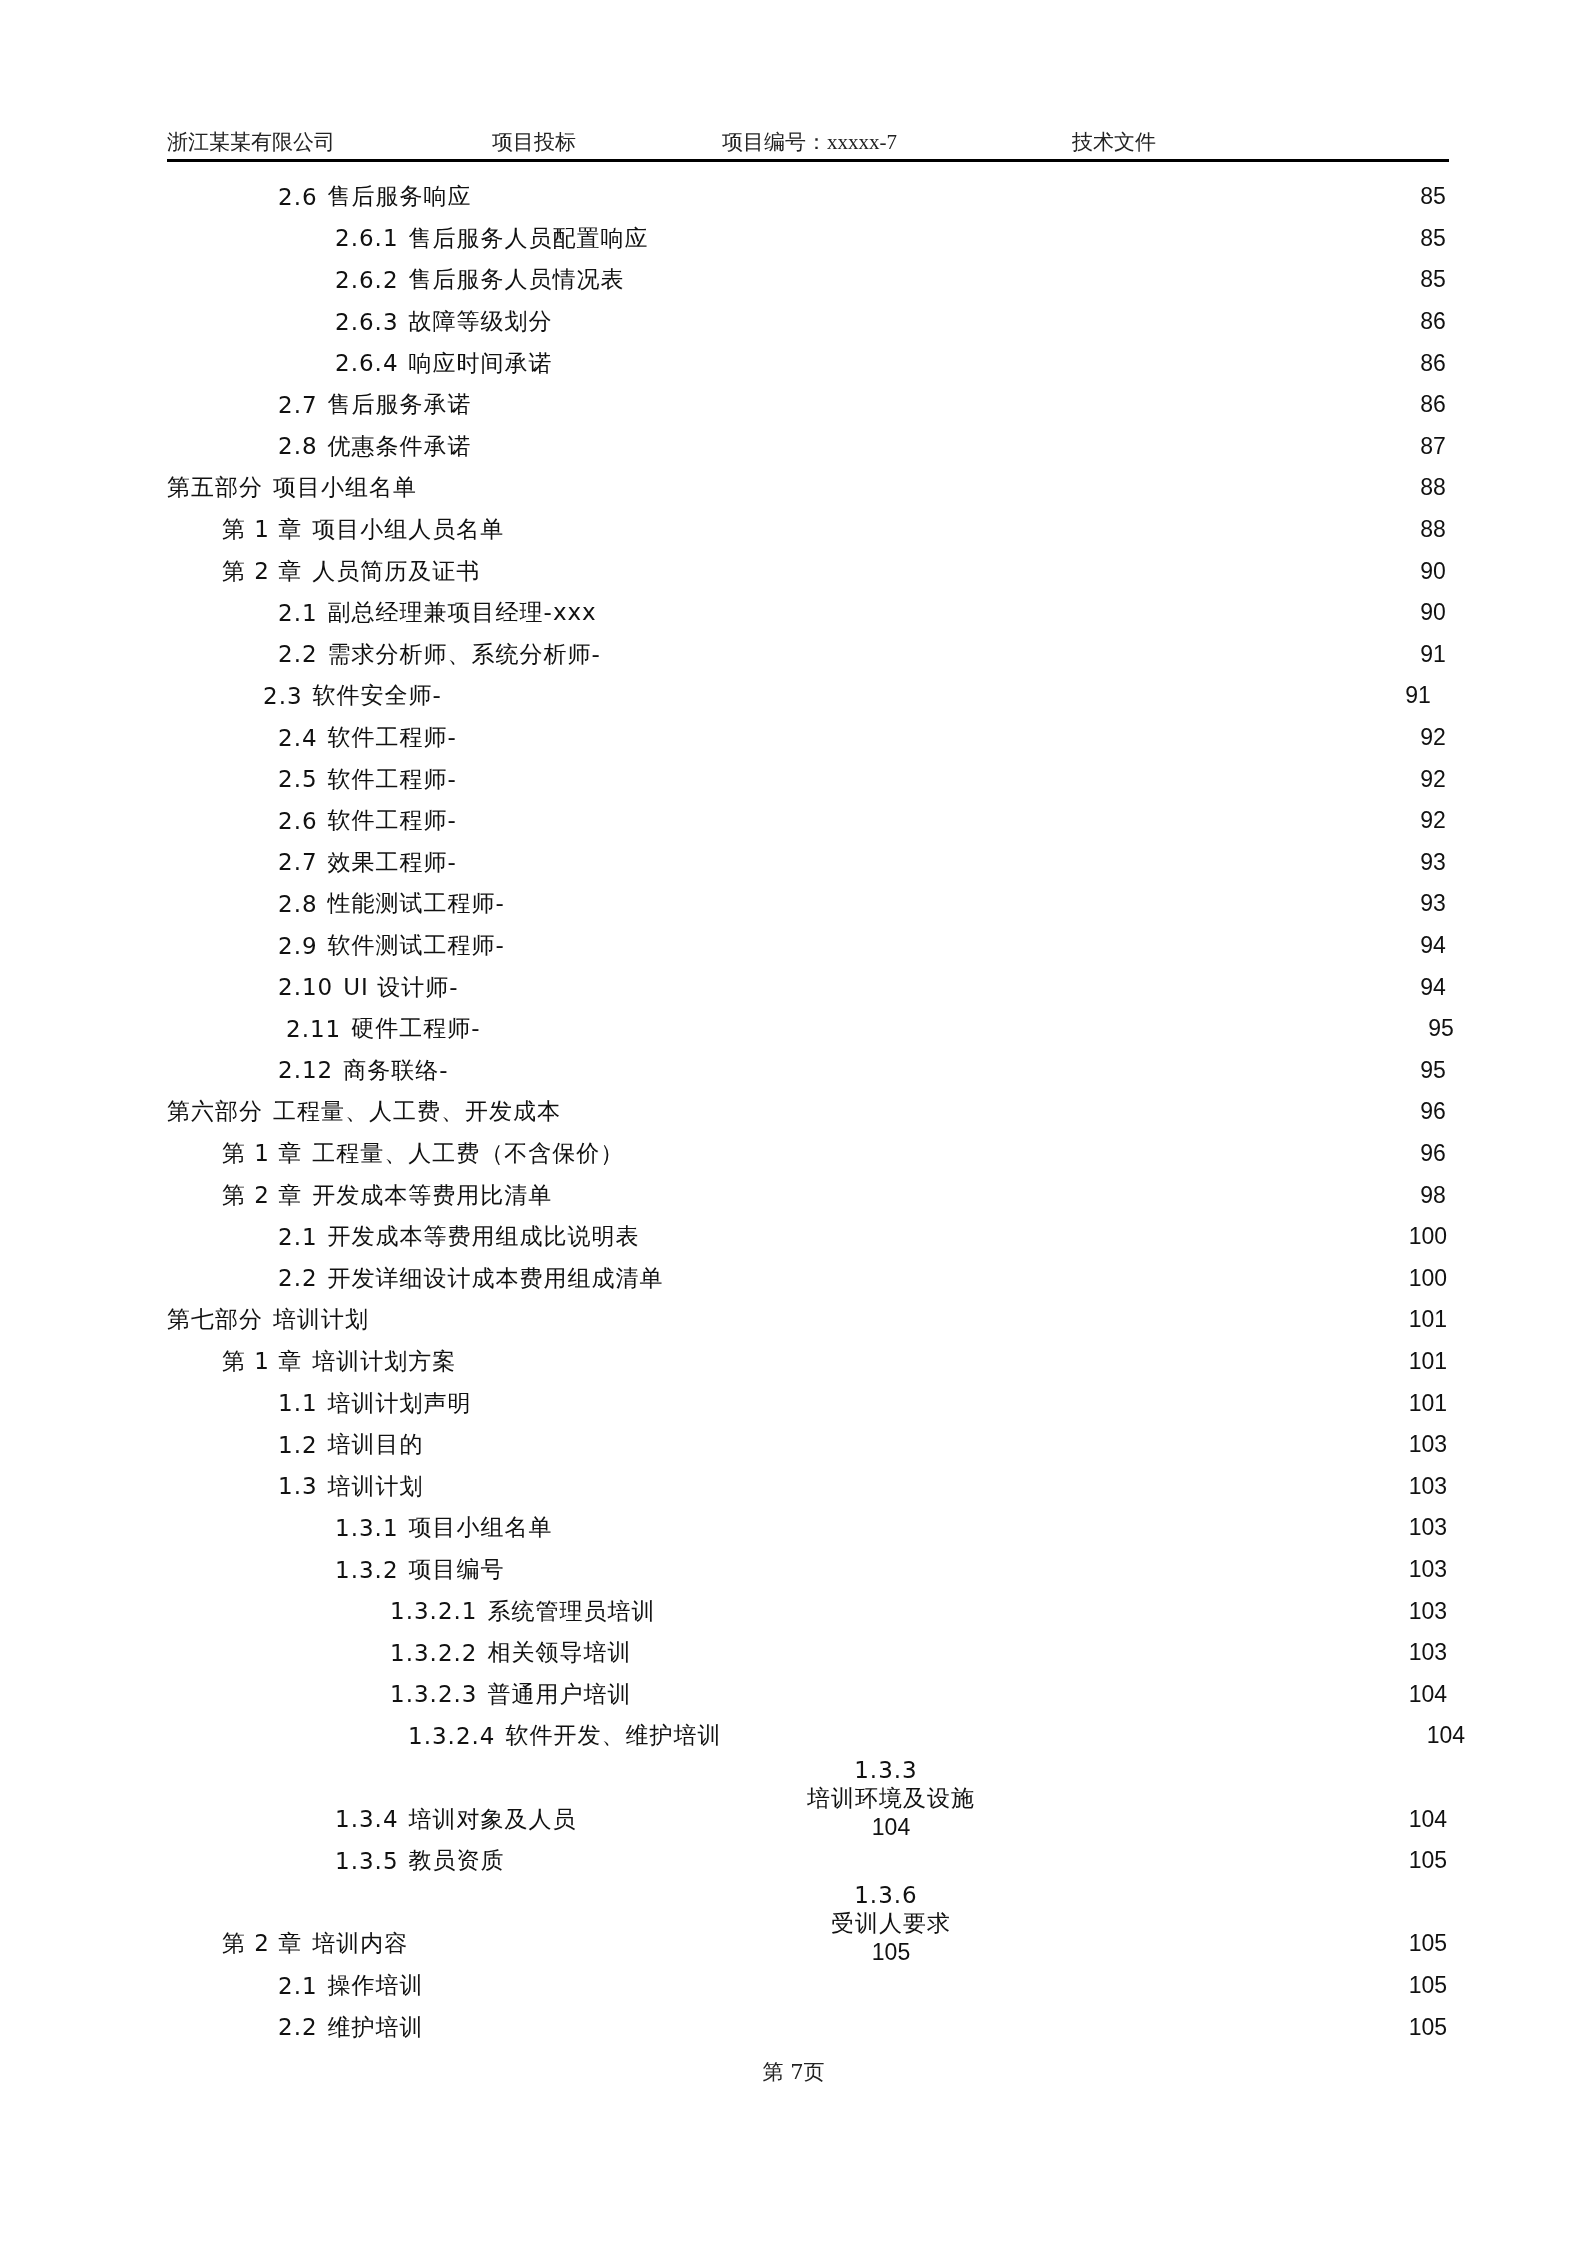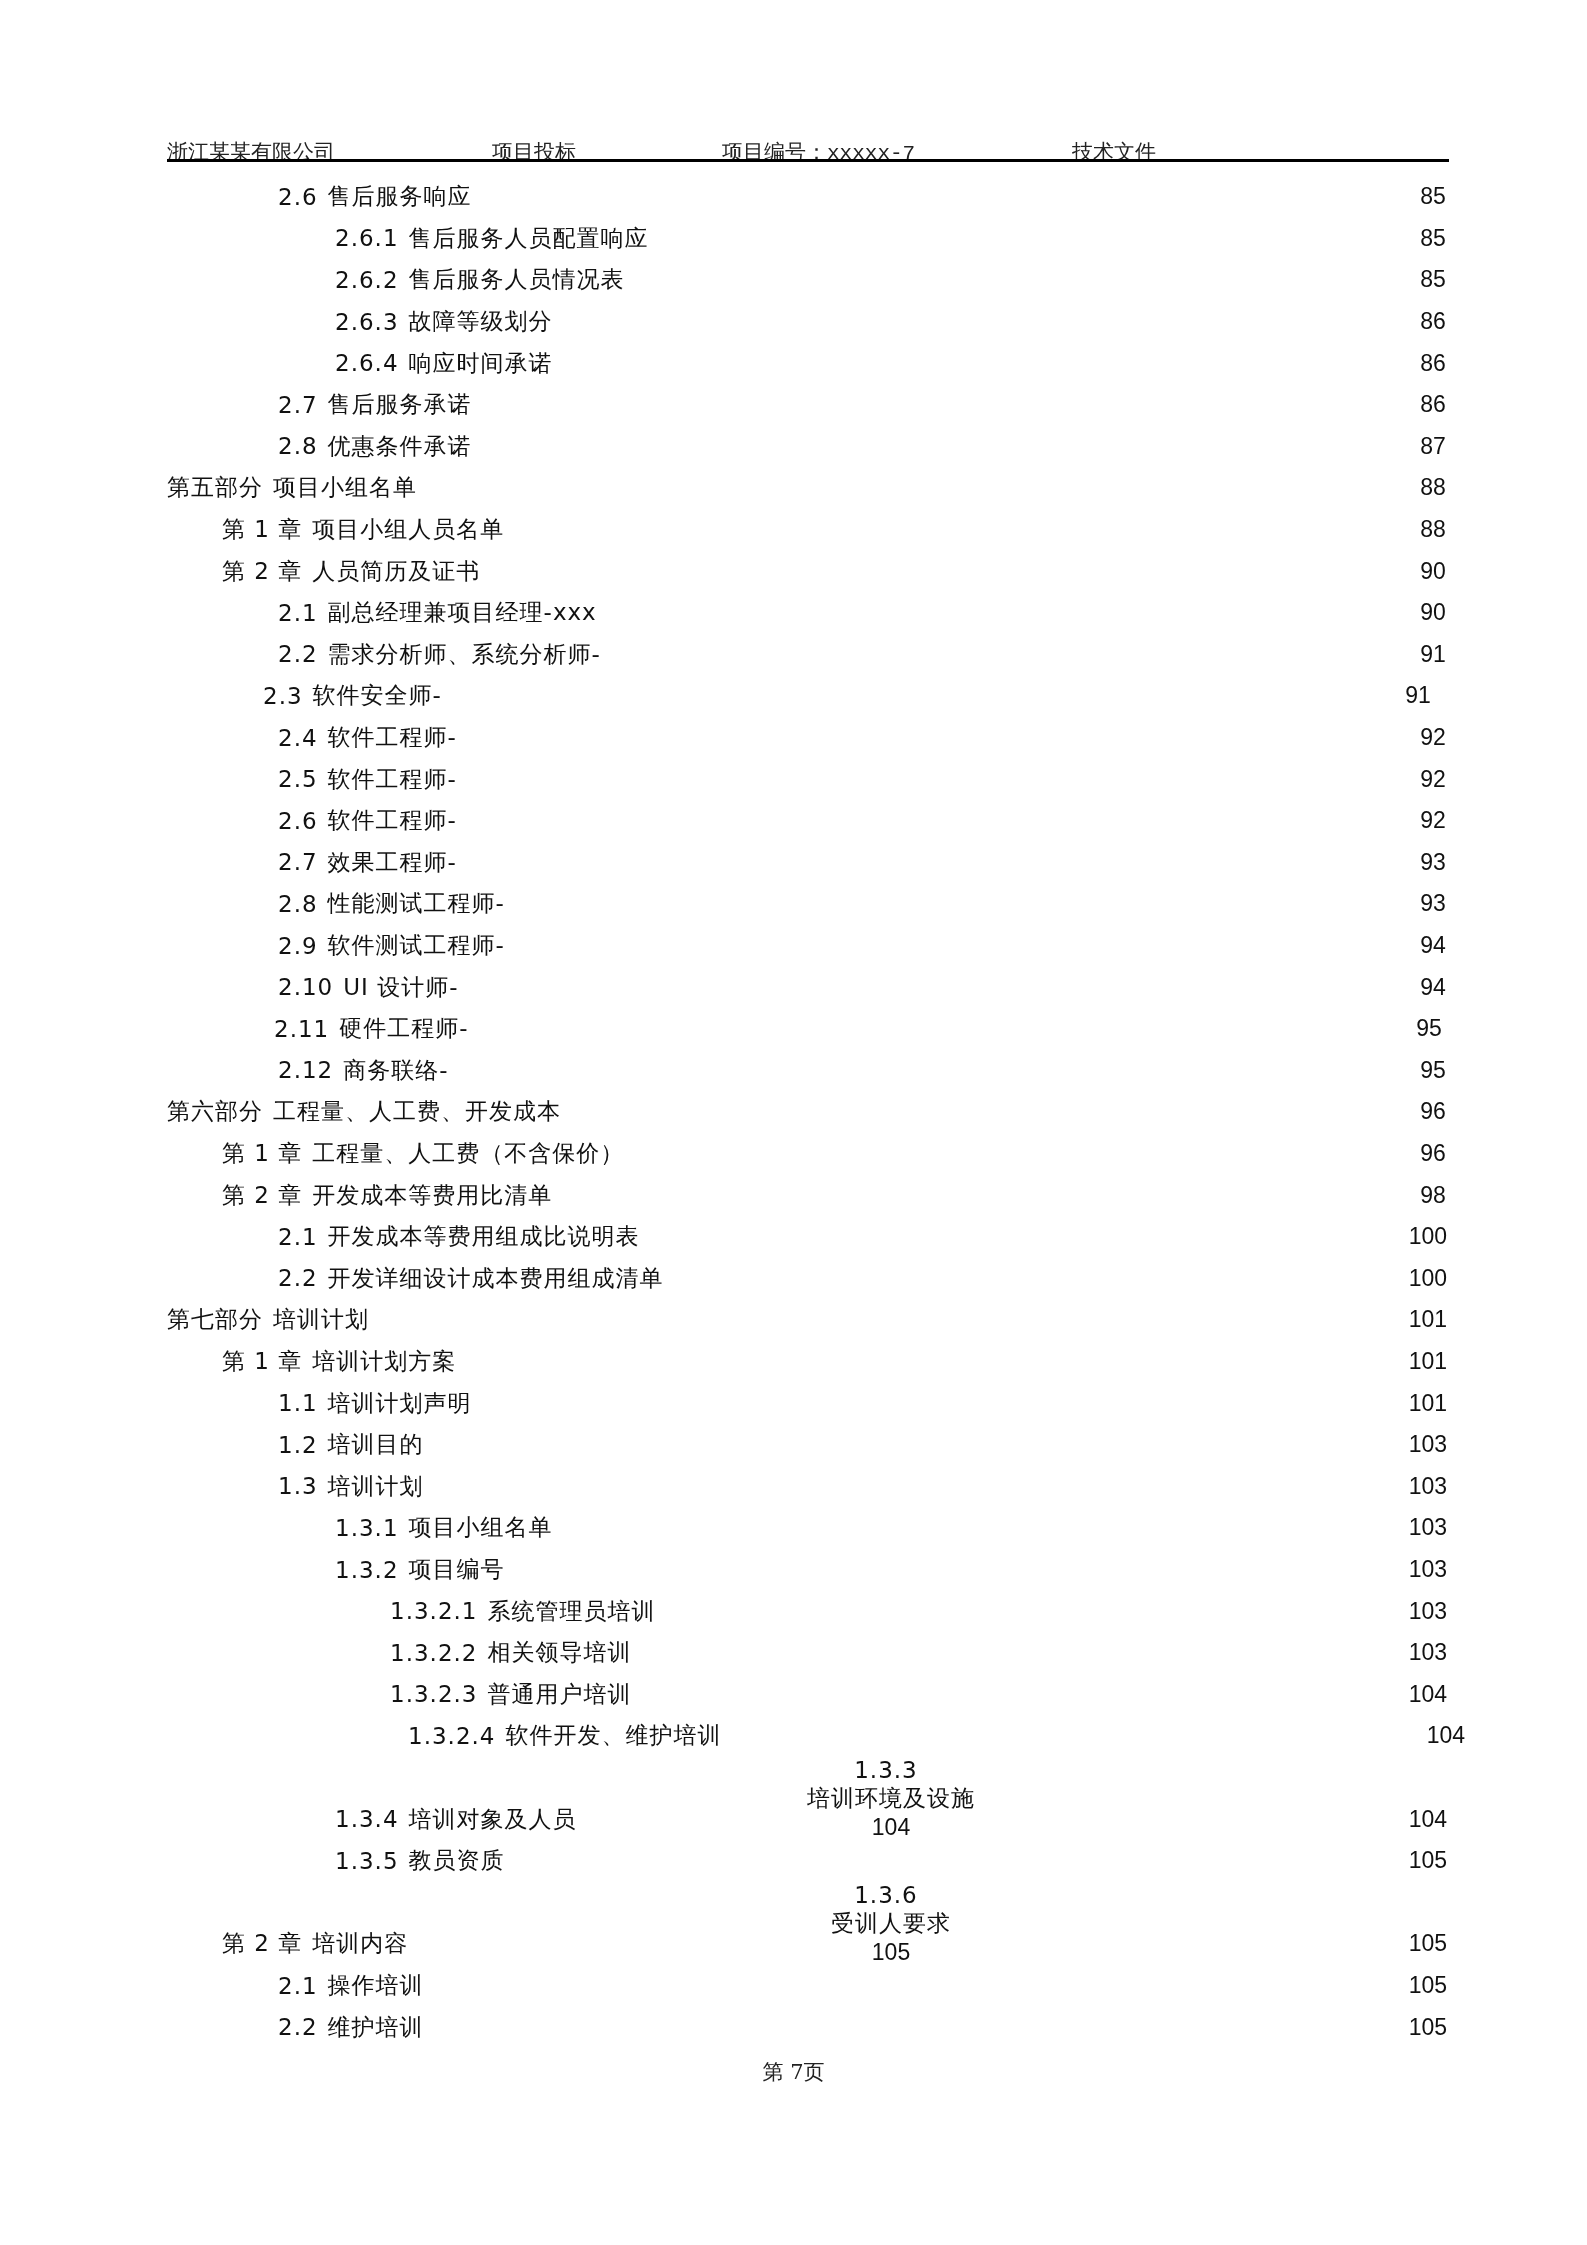--- a/index.html
+++ b/index.html
@@ -1,19 +1,19 @@
 <!DOCTYPE html>
 <html><head>
   <meta charset="utf-8">
   <style>
     html, body { margin: 0; padding: 0; background: #ffffff; }
     body { width: 1587px; height: 2245px; position: relative; overflow: hidden;
            font-family: "DejaVu Sans", "Liberation Sans", sans-serif; color: #111; }
-    .header { position: absolute; left: 167px; top: 134px; width: 1280px; height: 36px;
-              font-family: Liberation Mono, monospace; font-size: 21px; color: #222; }
+    .header { position: absolute; left: 167px; top: 124px; width: 1280px; height: 36px;
+              font-family: Liberation Serif, serif; font-size: 21px; color: #222; }
     .header span { position: absolute; top: 4px; white-space: nowrap; }
     .header-rule { position: absolute; left: 167px; top: 159px; width: 1282px; height: 3px; background: #000; }
     .toc { position: absolute; left: 0; top: 176px; width: 1587px; }
     .row { position: absolute; height: 41.6px; display: flex; align-items: center;
            font-size: 23px; letter-spacing: 1px; white-space: nowrap; }
     .row .num { margin-right: 10px; }
     .row .leader { flex: 1; overflow: hidden; margin: 0 6px 0 6px; height: 100%;
                    background-image: radial-gradient(circle, #222 1.3px, transparent 1.6px);
                    background-size: 13.3px 41.6px; background-position: 0 28px; background-repeat: repeat-x; }
     .row .page { font-family: "Liberation Sans", sans-serif; font-size: 23px; letter-spacing: 0; min-width: 28px; text-align: center; }
@@ -145,21 +145,21 @@
       <span class="title">软件测试工程师-</span>
       <span class="leader"></span>
       <span class="page">94</span>
     </div>
     <div class="row" style="top: 790.4px; left: 278px; width: 1169px;">
       <span class="num">2.10</span>
       <span class="title">UI 设计师-</span>
       <span class="leader"></span>
       <span class="page">94</span>
     </div>
-    <div class="row" style="top: 832px; left: 274px; width: 1169px;">
+    <div class="row" style="top: 832px; left: 286px; width: 1169px;">
       <span class="num">2.11</span>
       <span class="title">硬件工程师-</span>
       <span class="leader"></span>
       <span class="page">95</span>
     </div>
     <div class="row" style="top: 873.6px; left: 278px; width: 1169px;">
       <span class="num">2.12</span>
       <span class="title">商务联络-</span>
       <span class="leader"></span>
       <span class="page">95</span>

